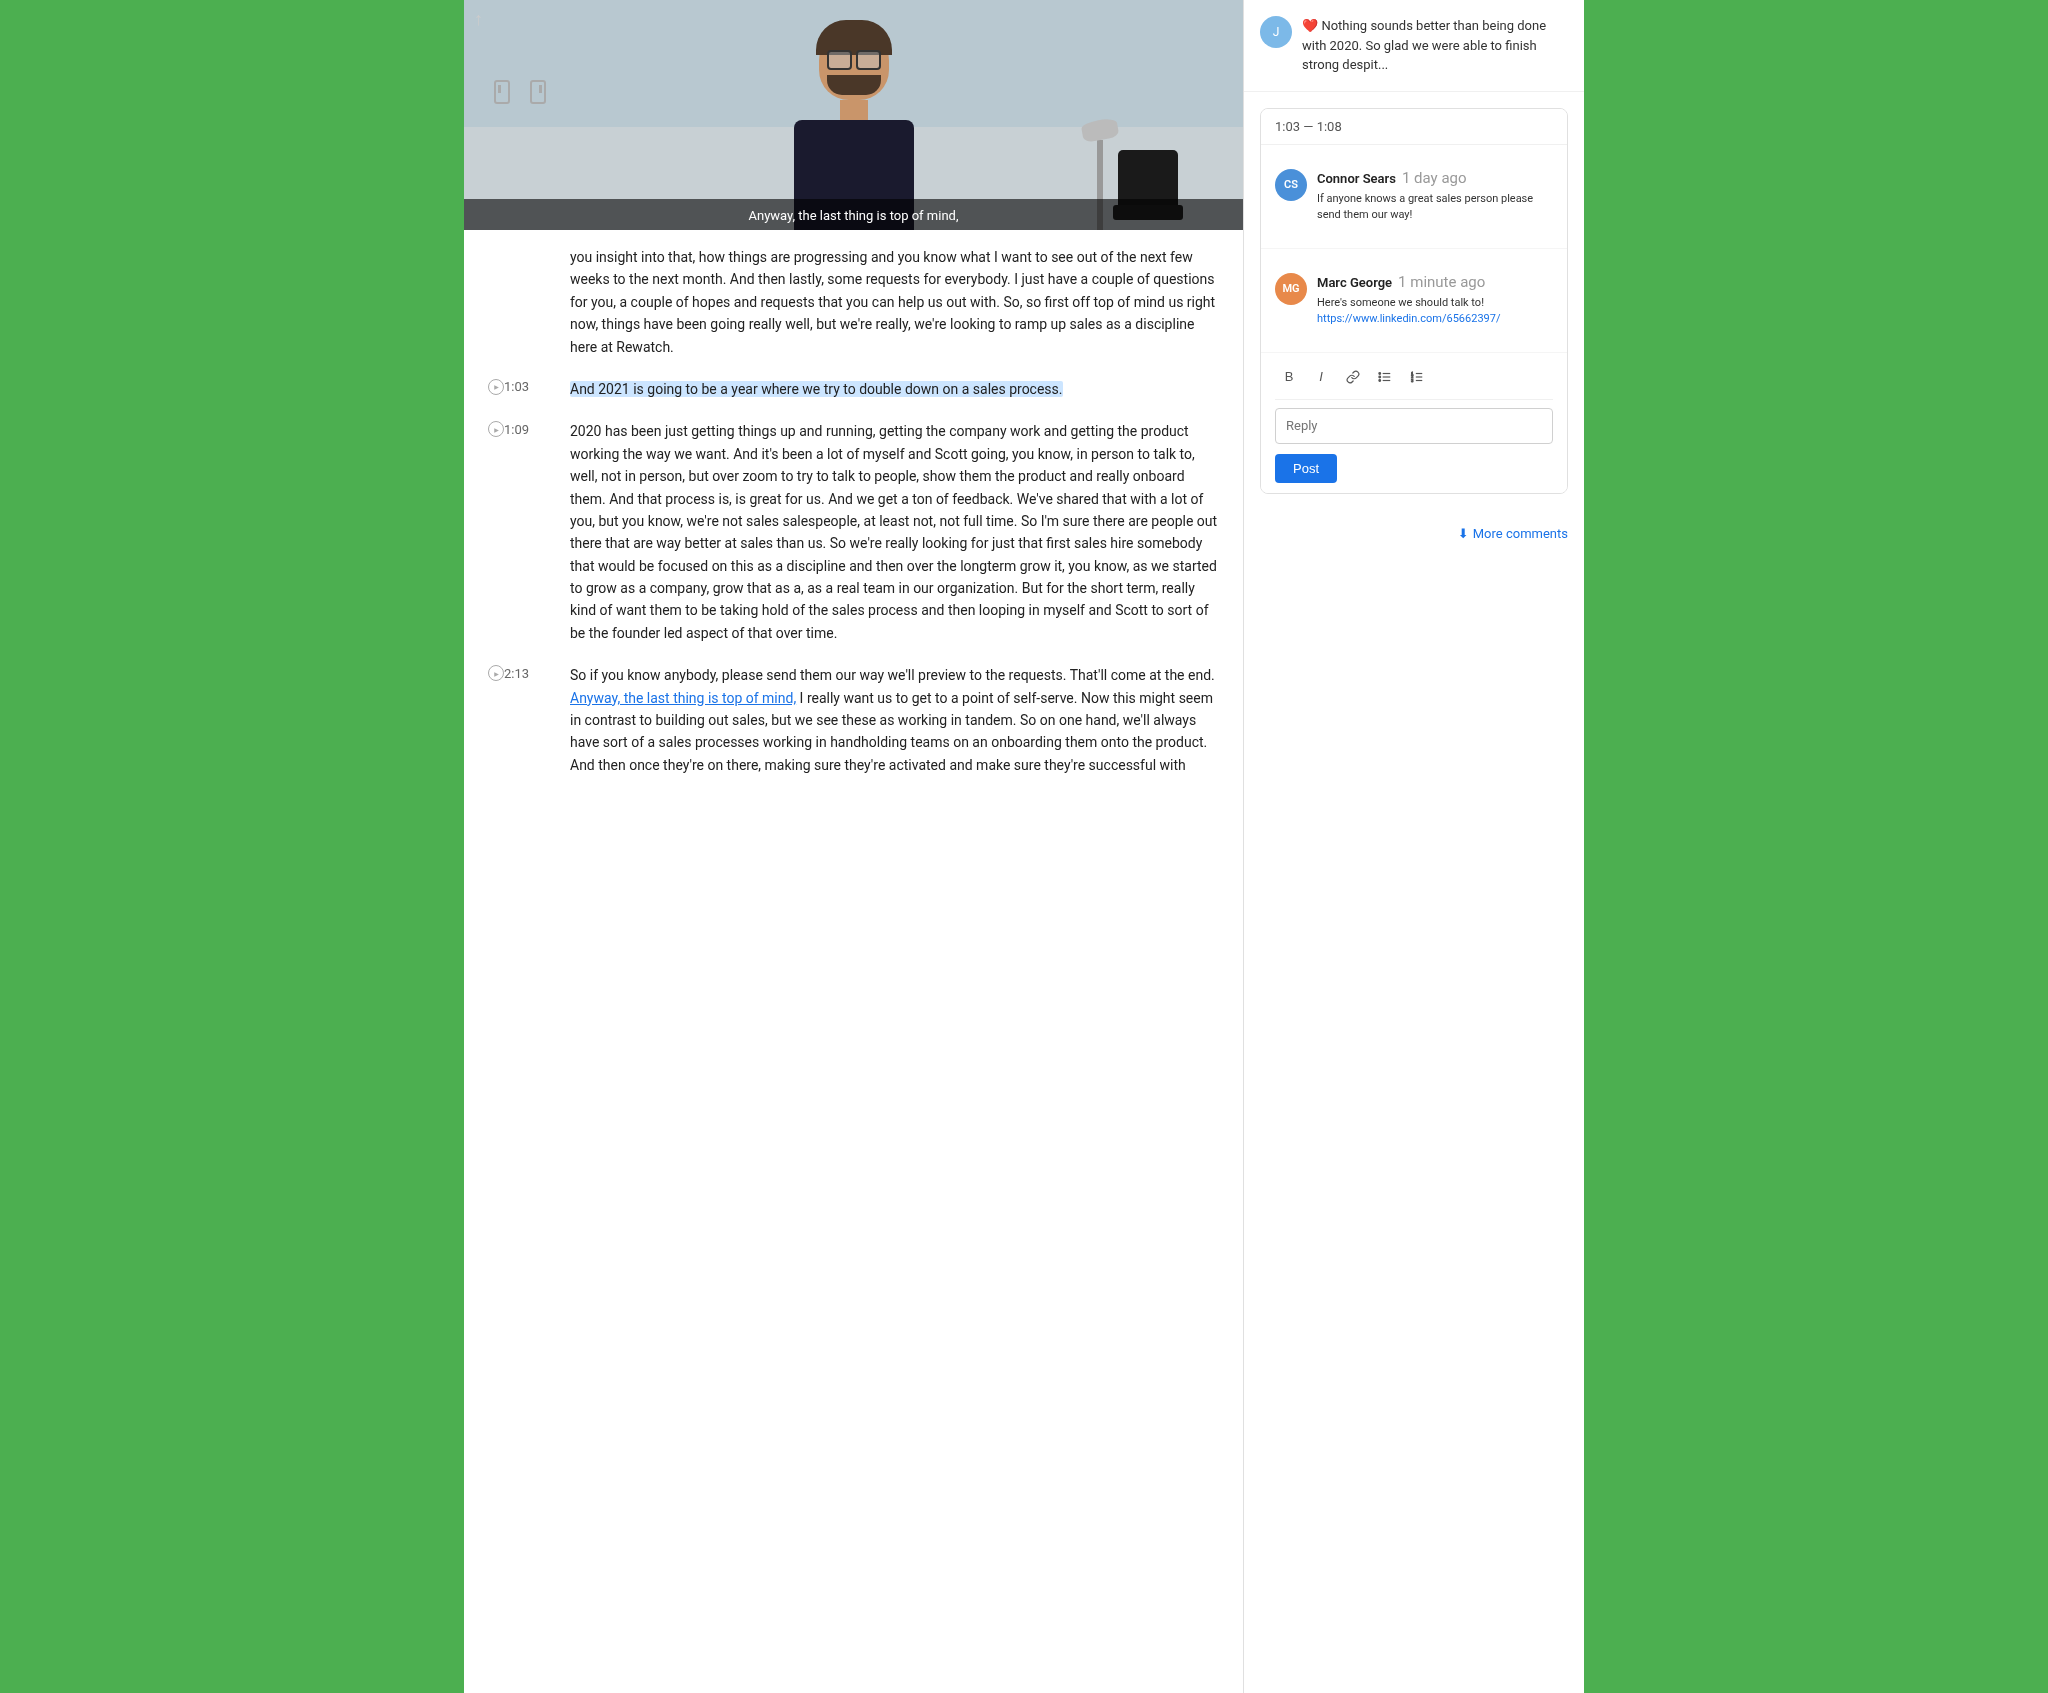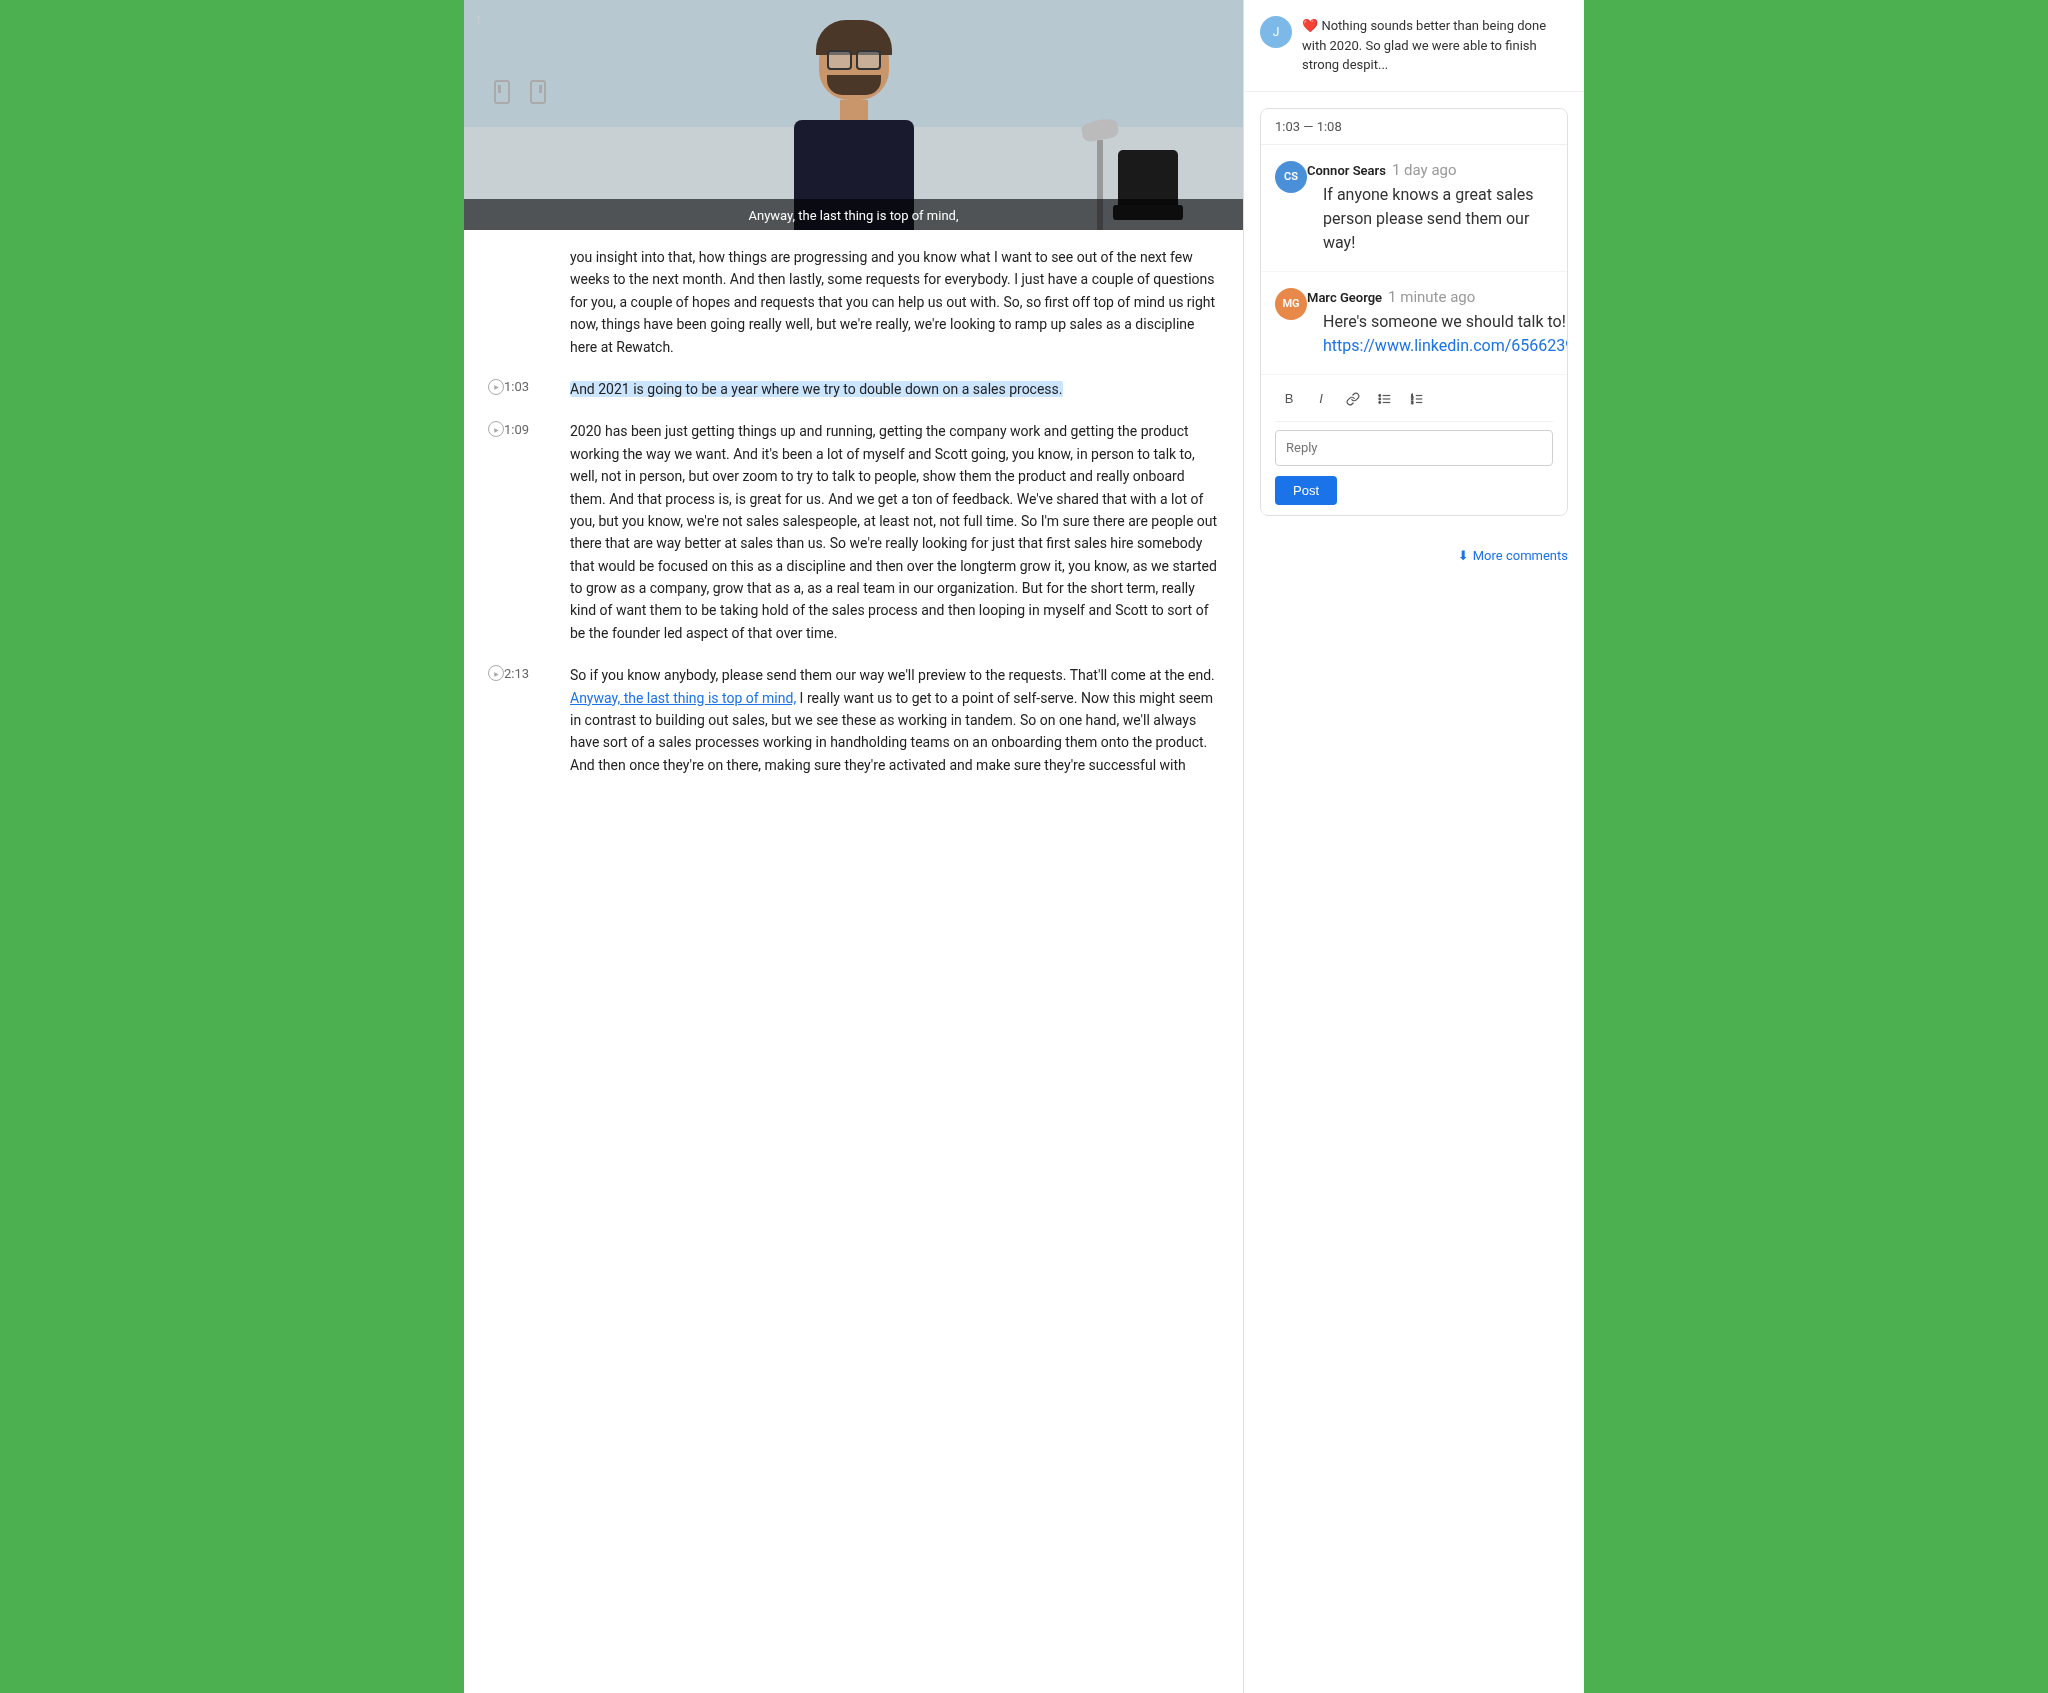--- a/index.html
+++ b/index.html
@@ -116,24 +116,24 @@
       overflow: hidden;
     }
     .thread-header {
       padding: 10px 14px;
       background: #fff;
       font-size: 13px;
       color: #555;
       border-bottom: 1px solid #f0f0f0;
     }
     .comment-item {
-      padding: 16px 14px;
+      padding: 24px 14px;
       display: flex;
       align-items: flex-start;
-      gap: 0;
+      gap: 10px;
       border-bottom: 1px solid #f5f5f5;
     }
     .comment-avatar {
       width: 32px;
       height: 32px;
       border-radius: 50%;
       display: flex;
       align-items: center;
       justify-content: center;
       font-size: 11px;
@@ -153,24 +153,23 @@
     .commenter-name {
       font-size: 13px;
       font-weight: 600;
       color: #222;
     }
     .comment-time {
       font-size: 15px;
       color: #999;
     }
     .comment-text {
-      font-size: 16px;
+      font-size: 11px;
       color: #333;
       line-height: 1.5;
-      margin-left: 16px;
     }
     .comment-link {
       color: #1a73e8;
       text-decoration: none;
     }
     .reply-area {
       padding: 10px 14px;
       background: #fff;
     }
     .formatting-toolbar {

